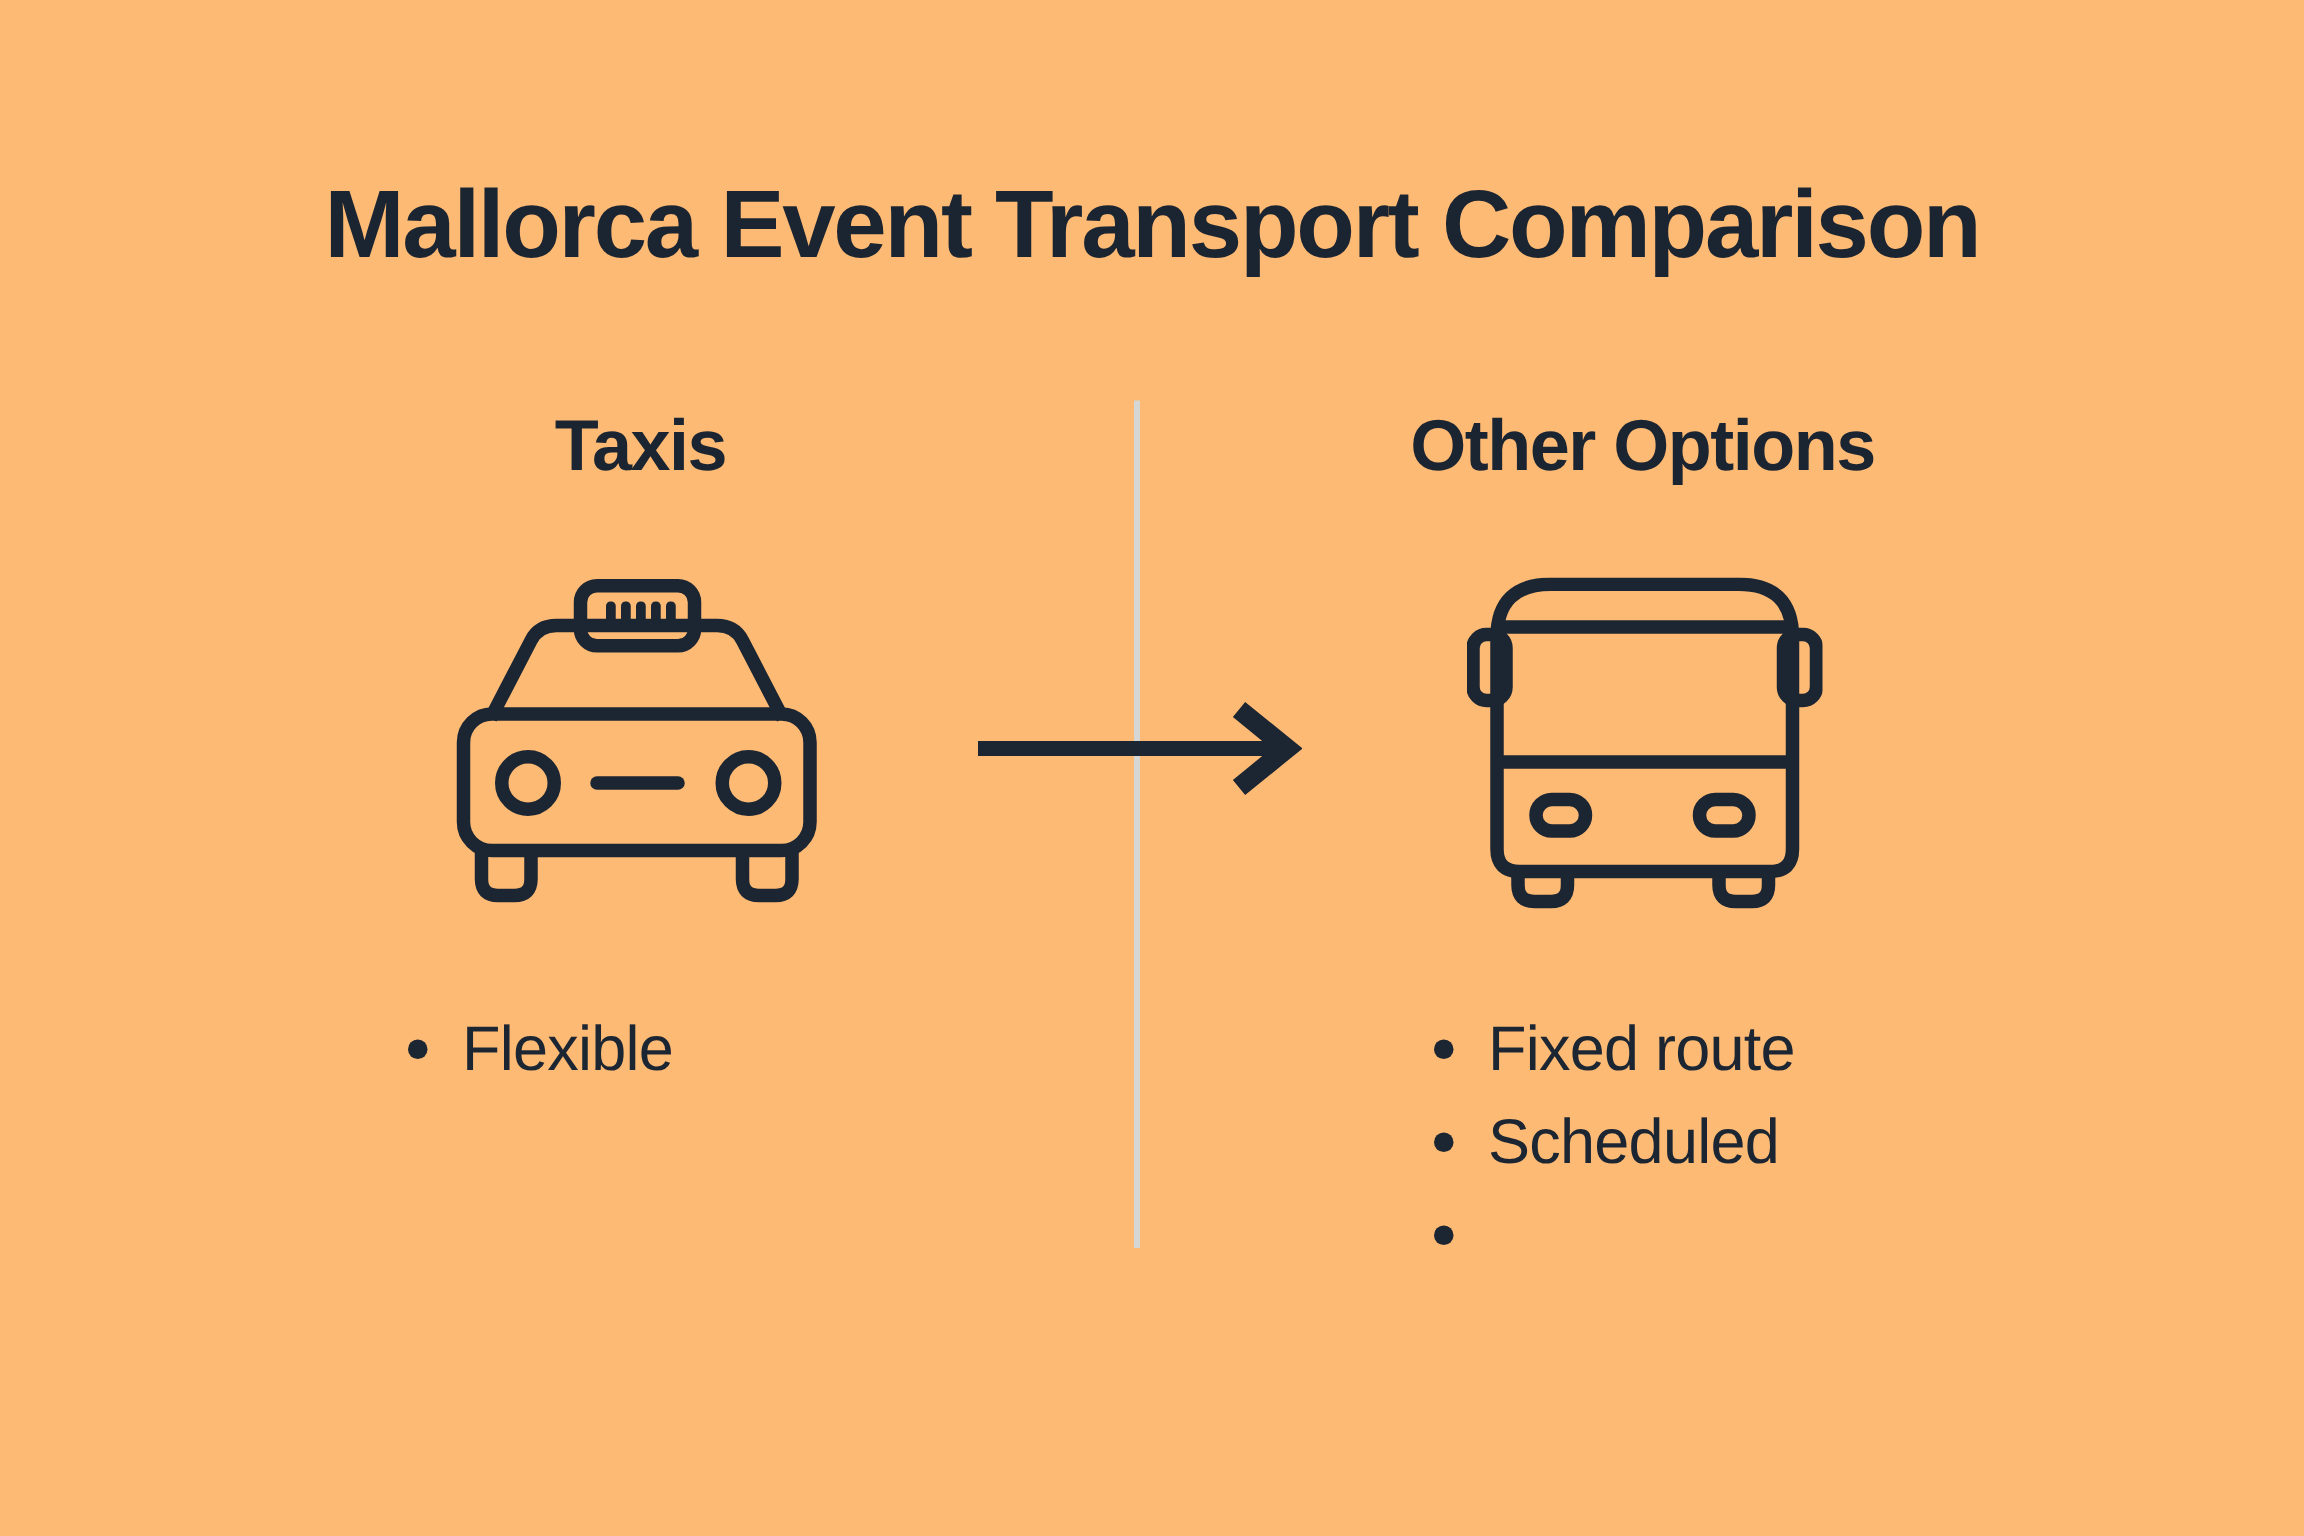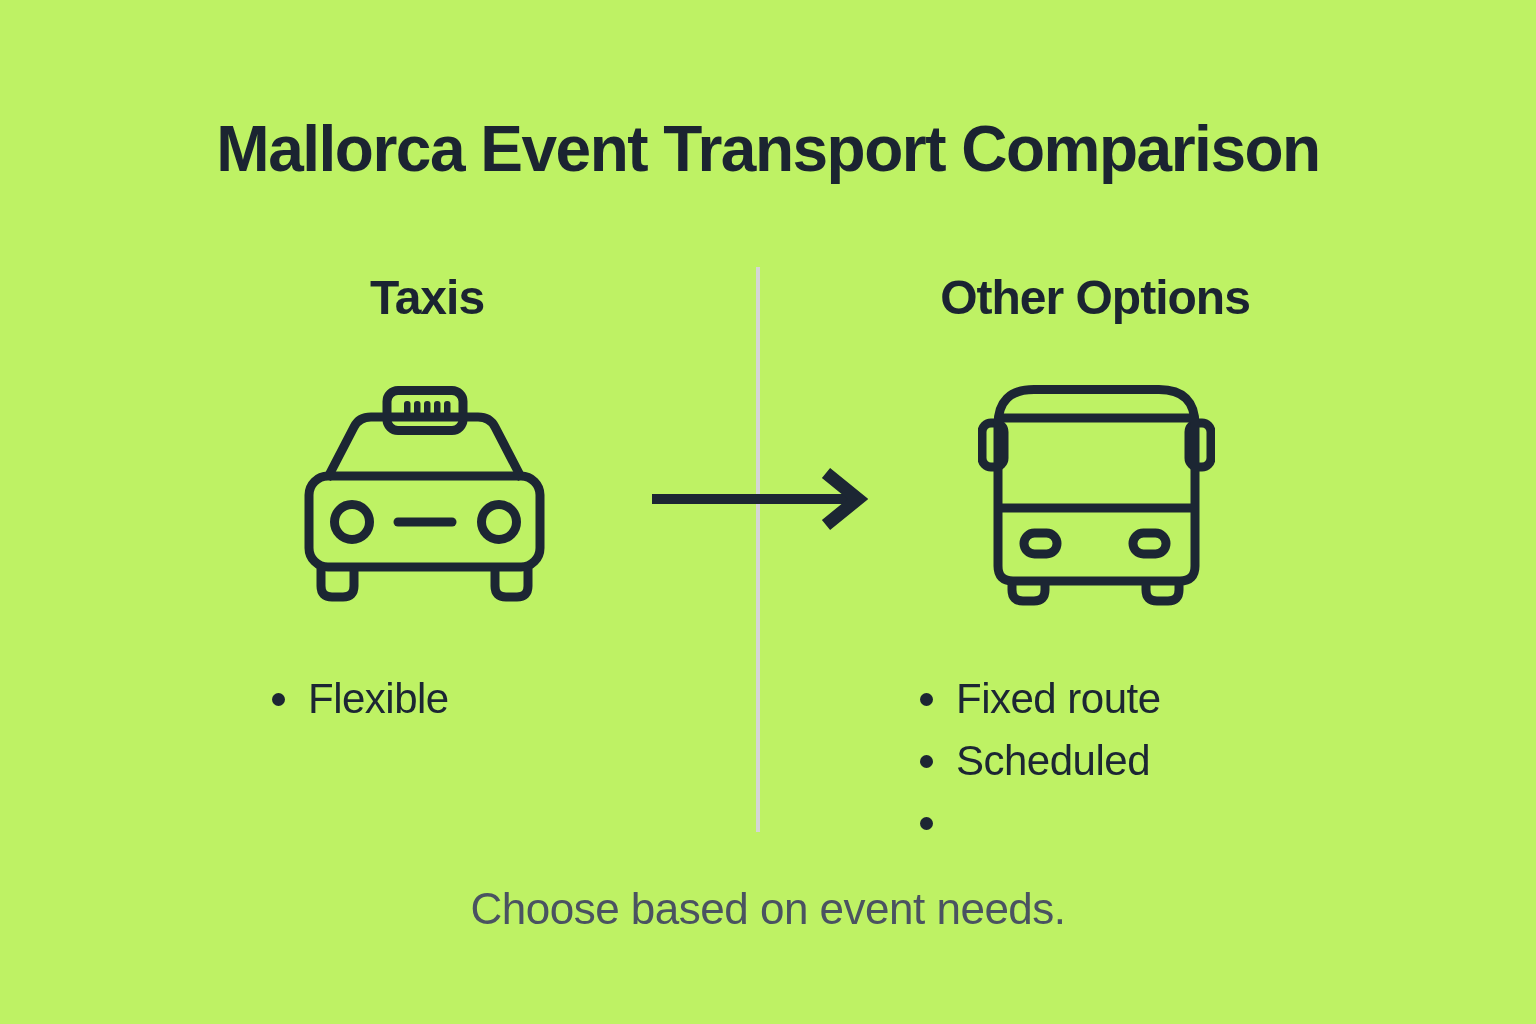--- a/index.html
+++ b/index.html
@@ -6,21 +6,21 @@
   html, body { width: 1536px; height: 1024px; }
   body {
     font-family: "Liberation Sans", "DejaVu Sans", sans-serif;
     background: #f7f6f1;
     overflow: hidden;
   }
   .canvas {
     position: relative;
     width: 1536px;
     height: 1024px;
-    background: #bef264;
+    background: #fdba74;
     color: #1c2633;
   }
   .title {
     position: absolute;
     top: 112px;
     left: 0;
     width: 100%;
     text-align: center;
     font-size: 64px;
     font-weight: 700;
@@ -49,21 +49,21 @@
   .icon-taxi { position: absolute; left: 303px; top: 386px; width: 243px; height: 218px; }
   .icon-bus  { position: absolute; left: 978px; top: 385px; width: 237px; height: 223px; }
   .icon-arrow { position: absolute; left: 650px; top: 467px; width: 218px; height: 64px; }
   .bullets {
     position: absolute;
     top: 656px;
     list-style: none;
     margin-top: 12px;
   }
   .bullets.left { left: 272px; }
-  .bullets.right { left: 920px; }
+  .bullets.right { left: 956px; }
   .bullets li {
     display: flex;
     align-items: center;
     height: 62px;
     font-size: 42px;
     font-weight: 400;
     letter-spacing: -0.5px;
     color: #1c2633;
   }
   .dot {
@@ -167,15 +167,14 @@
     </li>
     <li>
       <span class="dot"></span>
       <span>Scheduled</span>
     </li>
     <li>
       <span class="dot"></span>
     </li>
   </ul>
 
-  <div class="footer">Choose based on event needs.</div>
 
 </div>
 
 </body></html>

